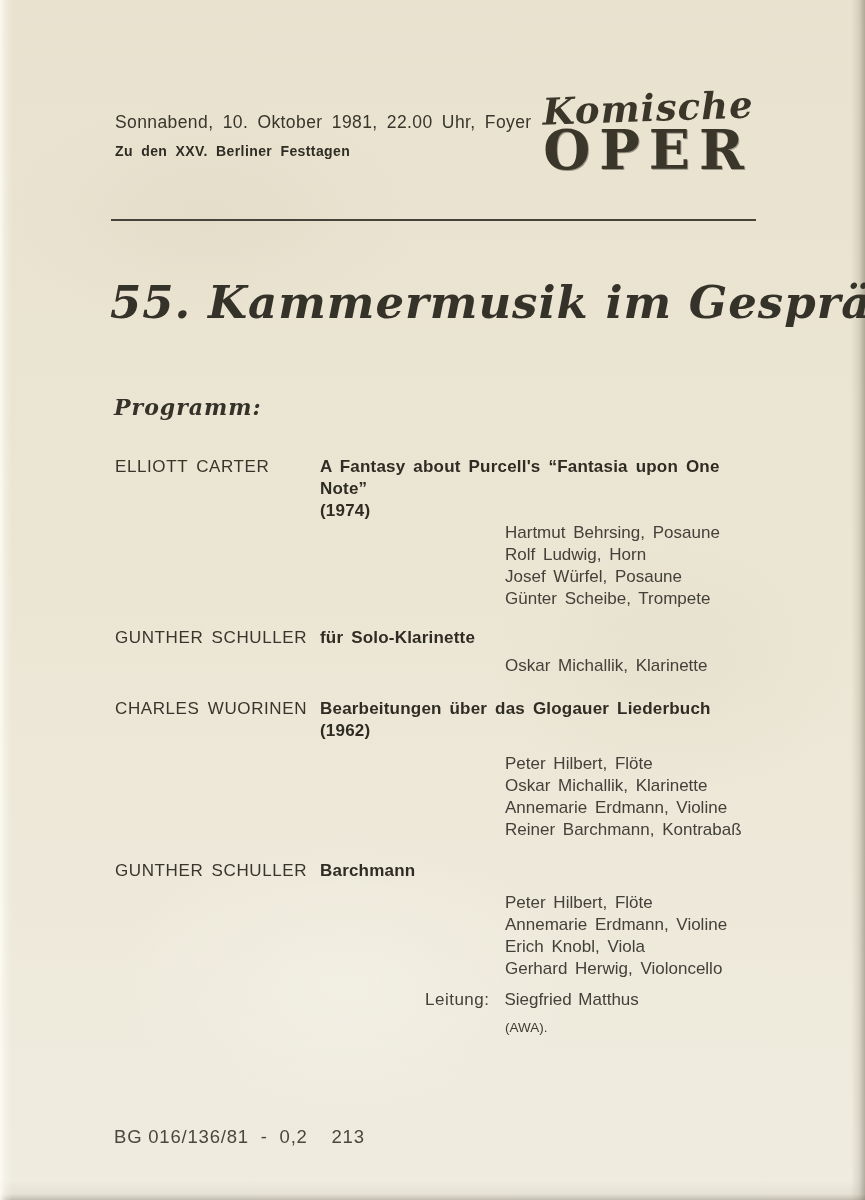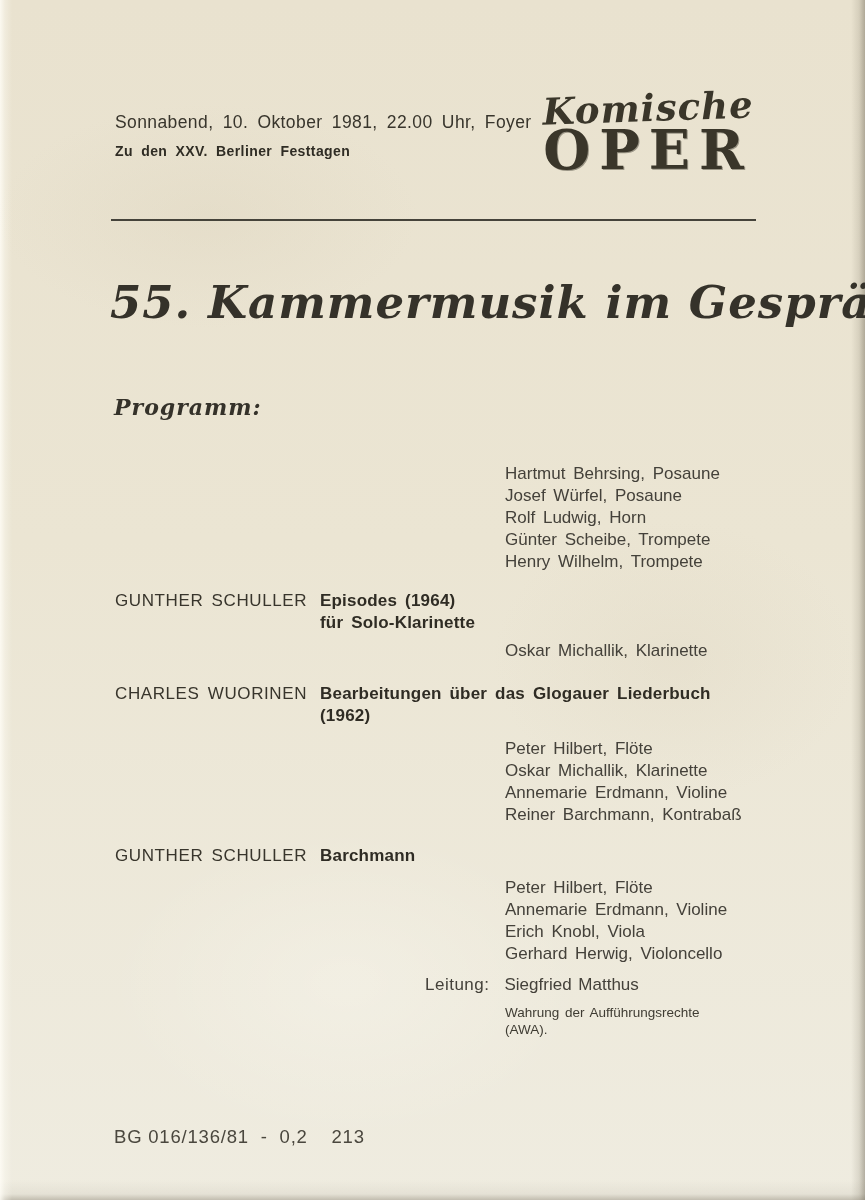--- a/index.html
+++ b/index.html
@@ -95,21 +95,21 @@
   }
 
   
   .program { left: 115px; top: 456px; width: 648px; font-size: 17px; line-height: 22px; }
   .entry-row { display: grid; grid-template-columns: 205px 1fr; }
   .composer { letter-spacing: 0.6px; word-spacing: 3px; color: #38352c; }
   .work { font-weight: bold; letter-spacing: 0.2px; word-spacing: 3px; color: #2f2c24; }
   .performers { margin-left: 390px; color: #44413a; word-spacing: 3px; }
   .performers div { white-space: nowrap; }
 
-  .p1 { margin-top: 7px; }
+  .p1 { }
   .e2 { margin-top: 17px; }
   .p2 { margin-top: 6px; }
   .e3 { margin-top: 21px; }
   .p3 { margin-top: 11px; }
   .e4 { margin-top: 19px; }
   .p4 { margin-top: 10px; }
 
   .leitung-row { margin-top: 9px; margin-left: 310px; display: flex; gap: 15px; color: #44413a; word-spacing: 2px; }
   .leitung-label { letter-spacing: 0.5px; }
 
@@ -143,32 +143,37 @@
   </div>
 
   <div class="abs rule"></div>
 
   <div class="abs main-title">55. Kammermusik im Gespräch</div>
 
   <div class="abs programm-heading">Programm:</div>
 
   <div class="abs program">
 
+    <div class="entry-row">
+      <div class="composer">ELLIOTT CARTER</div>
+      <div class="work">
+        <div>A Fantasy about Purcell's “Fantasia upon One Note”</div>
+        <div>(1974)</div>
+      </div>
+    </div>
     <div class="performers p1">
       <div>Hartmut Behrsing, Posaune</div>
+      <div>Rolf Ludwig, Horn</div>
       <div>Josef Würfel, Posaune</div>
-      <div>Rolf Ludwig, Horn</div>
       <div>Günter Scheibe, Trompete</div>
-      <div>Henry Wilhelm, Trompete</div>
     </div>
 
     <div class="entry-row e2">
       <div class="composer">GUNTHER SCHULLER</div>
       <div class="work">
-        <div>Episodes (1964)</div>
         <div>für Solo-Klarinette</div>
       </div>
     </div>
     <div class="performers p2">
       <div>Oskar Michallik, Klarinette</div>
     </div>
 
     <div class="entry-row e3">
       <div class="composer">CHARLES WUORINEN</div>
       <div class="work">
@@ -194,21 +199,20 @@
       <div>Erich Knobl, Viola</div>
       <div>Gerhard Herwig, Violoncello</div>
     </div>
 
     <div class="leitung-row">
       <span class="leitung-label">Leitung:</span>
       <span>Siegfried Matthus</span>
     </div>
 
     <div class="rights-note">
-      <div>Wahrung der Aufführungsrechte</div>
       <div>(AWA).</div>
     </div>
 
   </div>
 
   <div class="abs footer-code">BG 016/136/81  -  0,2    213</div>
 
 </div>
 
 </body></html>

